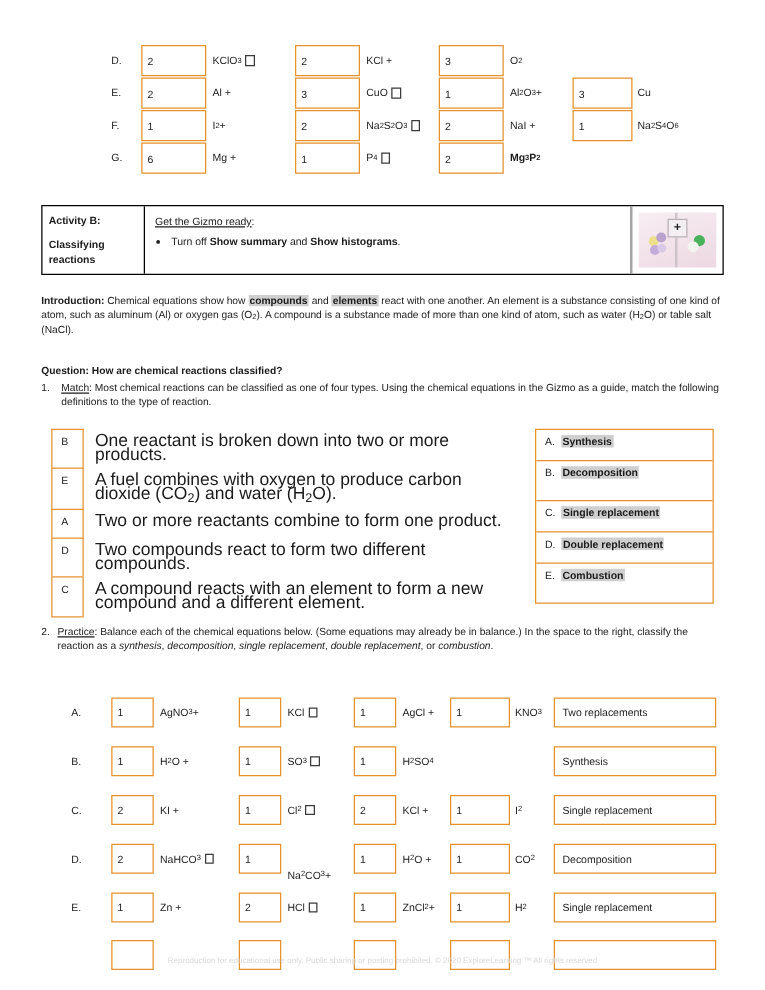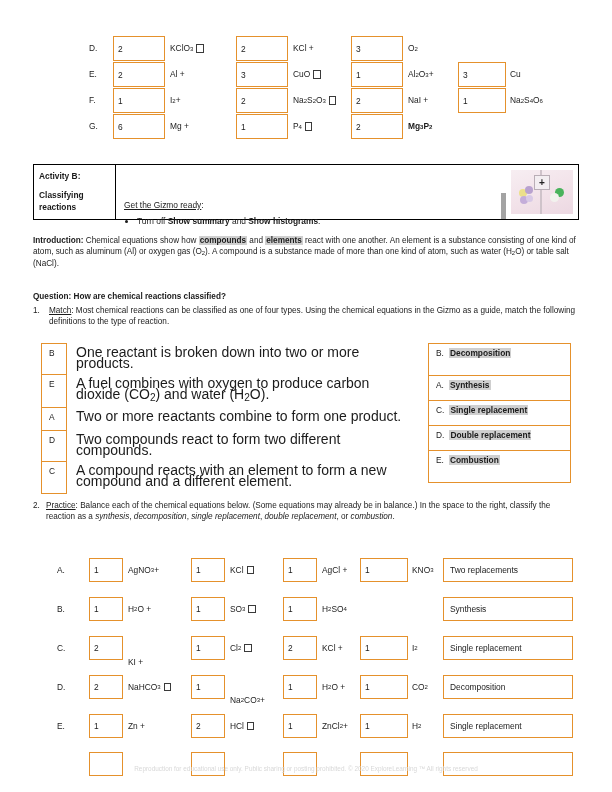--- a/index.html
+++ b/index.html
@@ -86,23 +86,22 @@
     padding: 5px 4px 0 5px;
     font-weight: bold;
     font-size: 8.4px;
     line-height: 12px;
   }
   #activity-title .t2 { display: block; margin-top: 7px; }
   #activity-body {
     flex: 1;
     box-sizing: border-box;
     padding: 7px 6px 0 8px;
-    border-right: 5px solid #a3a3a3;
-    font-size: 8.4px;
-    margin-top: 28px;
+    border-right: 2px solid #a3a3a3;
+    font-size: 8.4px;
   }
   #activity-body .getready { text-decoration: underline; }
   #activity-body ul { margin: 5px 0 0 0; padding-left: 13px; }
   #activity-body li { line-height: 12px; }
   #activity-thumb {
     width: 72px;
     box-sizing: border-box;
     padding: 4px;
     display: flex;
     align-items: center;
@@ -329,22 +328,22 @@
       <div class="ml-row" style="min-height: 23px;">
         <div class="ml-letter" style="min-height: 23px;">D</div>
         <div class="ml-def">Two compounds react to form two different compounds.</div>
       </div>
       <div class="ml-row" style="min-height: 33px;">
         <div class="ml-letter" style="min-height: 33px;">C</div>
         <div class="ml-def">A compound reacts with an element to form a new compound and a different element.</div>
       </div>
     </div>
   <div id="match-right">
+      <div class="mr-row" style="height: 25px;"><span class="mr-letter">A.</span><span class="mr-name">Synthesis</span></div>
       <div class="mr-row" style="height: 32px;"><span class="mr-letter">B.</span><span class="mr-name">Decomposition</span></div>
-      <div class="mr-row" style="height: 25px;"><span class="mr-letter">A.</span><span class="mr-name">Synthesis</span></div>
       <div class="mr-row" style="height: 25px;"><span class="mr-letter">C.</span><span class="mr-name">Single replacement</span></div>
       <div class="mr-row" style="height: 25px;"><span class="mr-letter">D.</span><span class="mr-name">Double replacement</span></div>
       <div class="mr-row" style="height: 31px;"><span class="mr-letter">E.</span><span class="mr-name">Combustion</span></div>
     </div>
 
   <div class="para" id="item2" style="left:33px; top:500px; width:546px;"><span style="display:inline-block;width:13px">2.</span><span style="display:inline-block;width:532px;vertical-align:top"><span class="u">Practice</span><span>: Balance each of the chemical equations below. (Some equations may already be in balance.) In the space to the right, classify the reaction as a </span><span class="i">synthesis</span>, <span class="i">decomposition</span>, <span class="i">single replacement</span>, <span class="i">double replacement</span>, or <span class="i">combustion</span>.</span></div>
 
   <div id="prac">
       <div class="pr-row" style="top: 557px; left: 0px; width: 612px;">
         <div class="pr-label">A.</div>
@@ -380,21 +379,21 @@
           <div class="obox">1</div>
         </div>
         <div class="pr-txt formula" style="left: 322px; width: 52px; top: 1px;">H<sub>2</sub>SO<sub>4</sub></div>
         <div class="pr-class" style="top: 1px;">Synthesis</div>
       </div>
       <div class="pr-row" style="top: 635px; left: 0px; width: 612px;">
         <div class="pr-label">C.</div>
         <div class="pr-cell" style="left: 89px; width: 34px; top: 1px;">
           <div class="obox">2</div>
         </div>
-        <div class="pr-txt formula" style="left: 128px; width: 62px; top: 1px; margin-top: 14px;">KI +</div>
+        <div class="pr-txt formula" style="left: 128px; width: 62px; top: 1px;">KI +</div>
         <div class="pr-cell" style="left: 191px; width: 34px; top: 1px;">
           <div class="obox">1</div>
         </div>
         <div class="pr-txt formula" style="left: 230px; width: 58px; top: 1px;">Cl<sub>2</sub> <span class="arrow-box"></span></div>
         <div class="pr-cell" style="left: 283px; width: 34px; top: 1px;">
           <div class="obox">2</div>
         </div>
         <div class="pr-txt formula" style="left: 322px; width: 52px; top: 1px;">KCl +</div>
         <div class="pr-cell" style="left: 360px; width: 48px; top: 1px;">
           <div class="obox">1</div>

